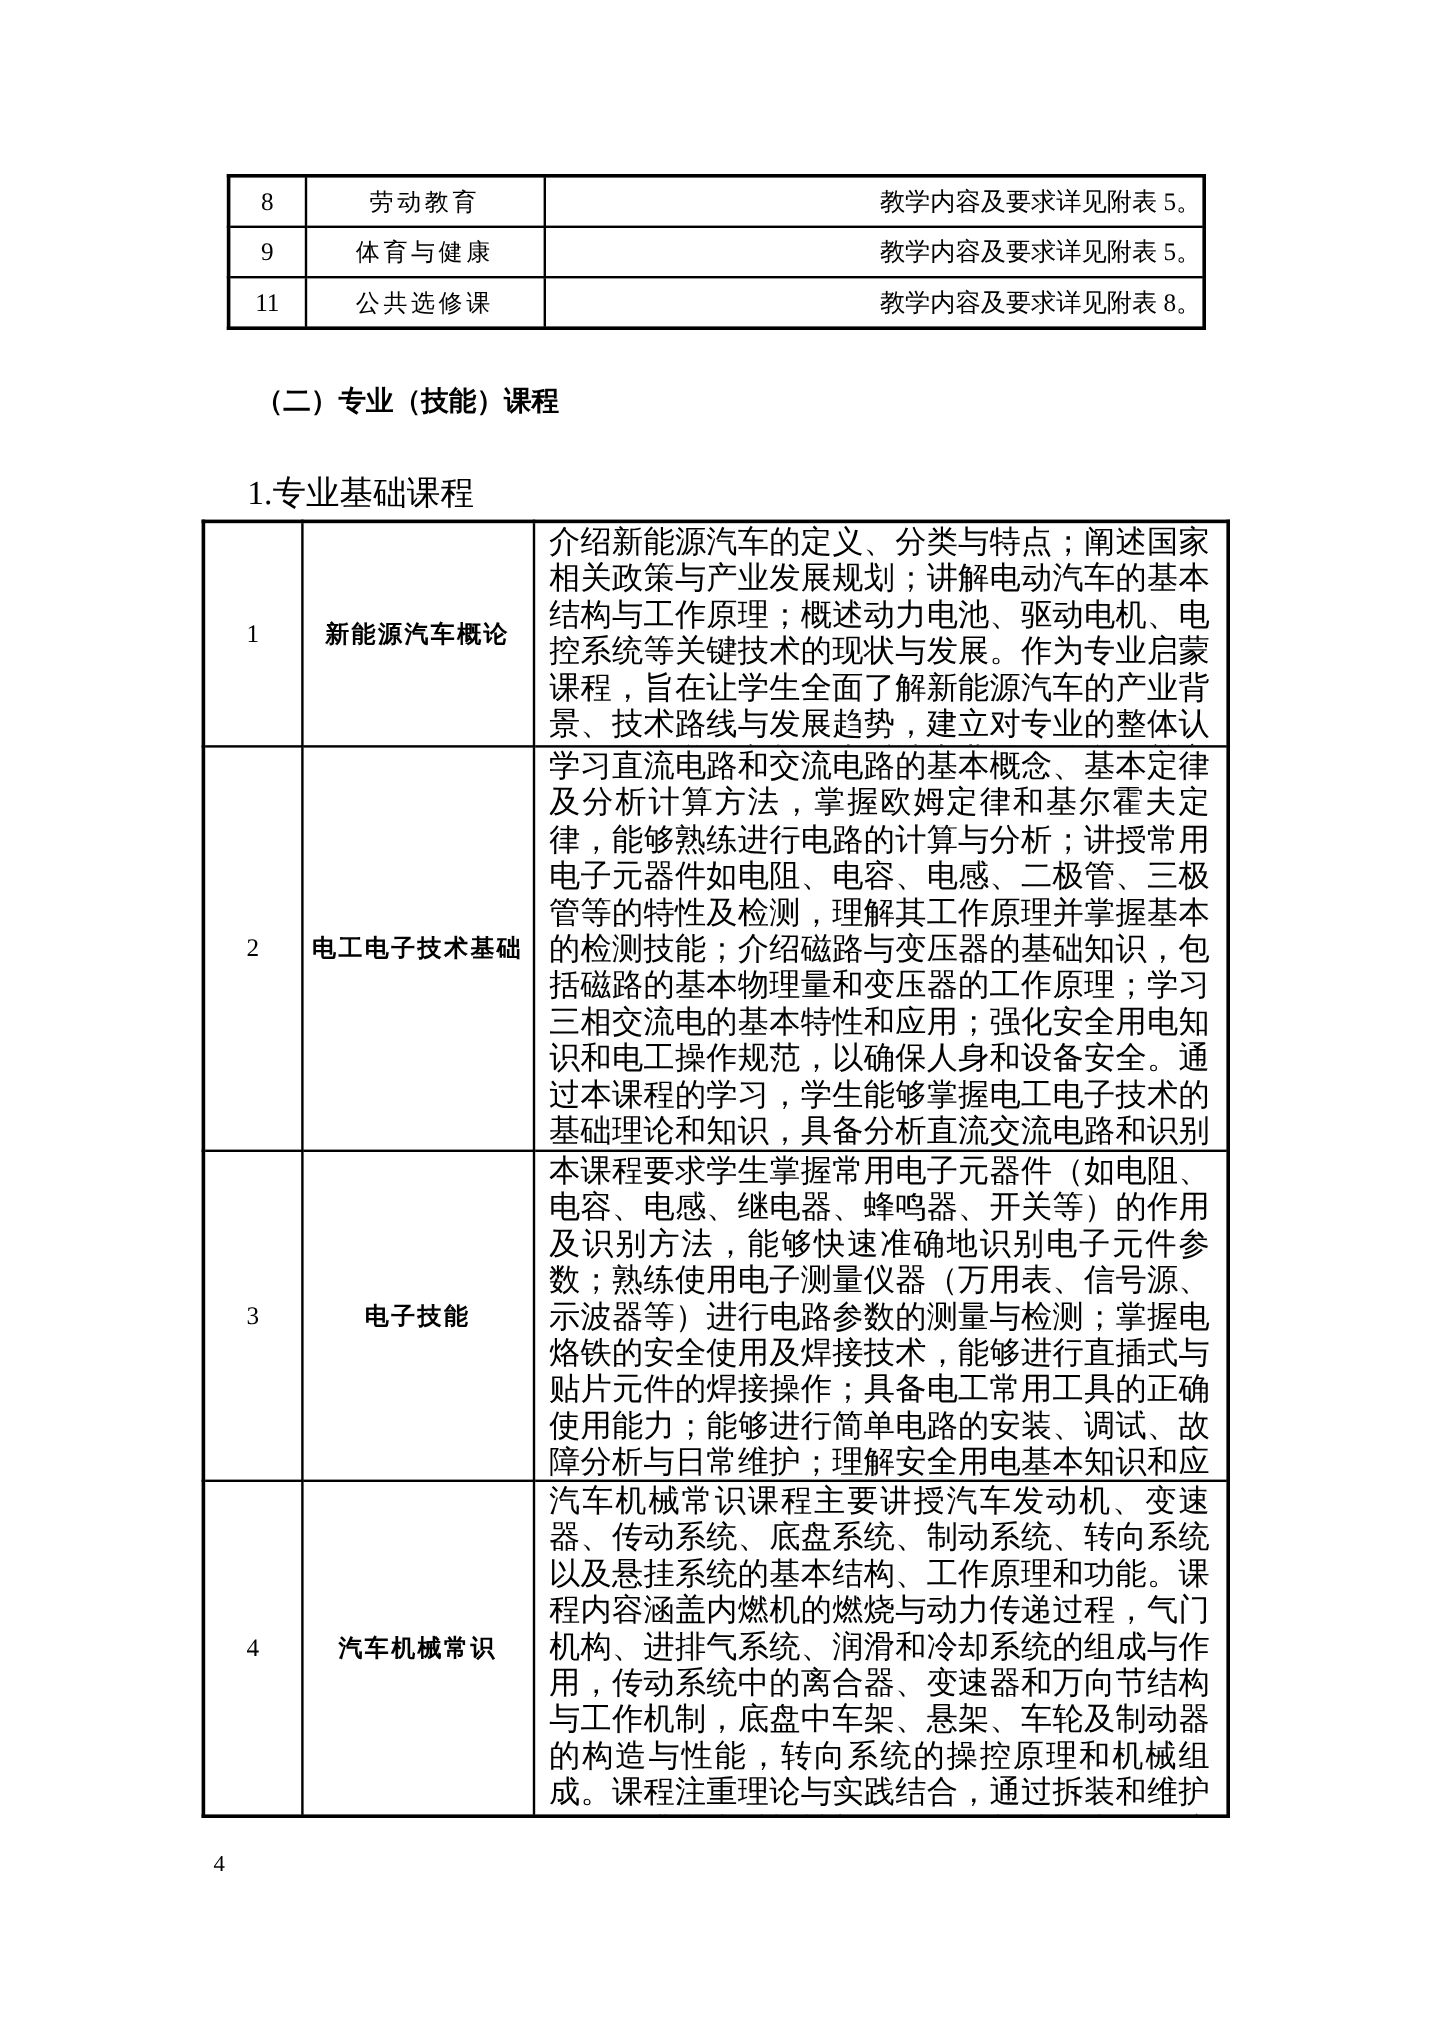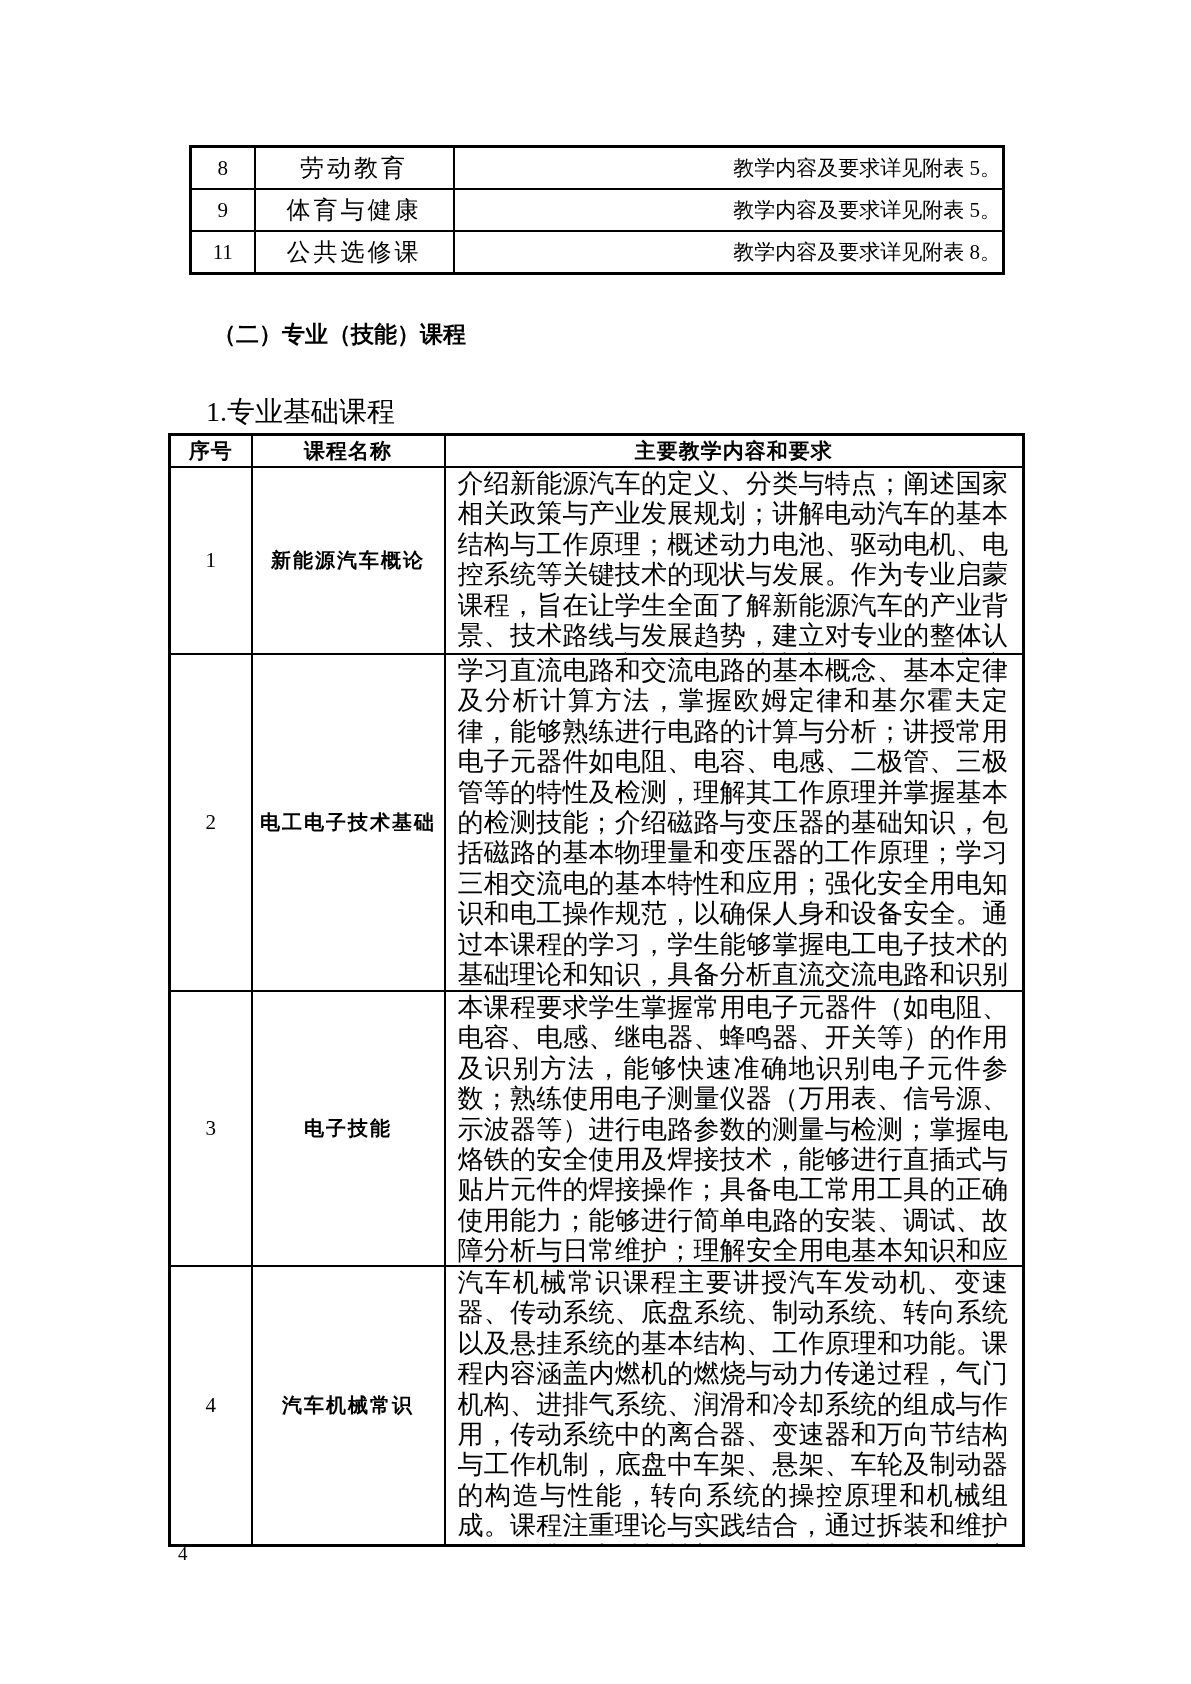--- a/index.html
+++ b/index.html
@@ -13,21 +13,21 @@
   }
   table { border-collapse:collapse; table-layout:fixed; }
 
   
   .upper-table {
     position:absolute; left:189px; top:145px; width:813px;
     border:3px solid #000;
   }
   .upper-table td { border:2px solid #000; height:38px; font-size:21px; overflow:hidden;text-align:right; }
   .upper-table .c-no   { text-align:center; }
-  .upper-table .c-name { text-align:center; letter-spacing:3px; font-size:24px; }
+  .upper-table .c-name { text-align:center; letter-spacing:3px; font-size:20px; }
   .upper-table .c-desc { padding-left:13px; }
 
   
   .sec-h {
     position:absolute; left:213px; top:321px;
     font-size:23px; font-weight:bold; line-height:28px;
   }
   .sub-h {
     position:absolute; left:206px; top:380px;
     font-size:28px; font-weight:normal; line-height:28px;margin-top:18px;
@@ -95,25 +95,20 @@
   <div class="sec-h">（二）专业（技能）课程</div>
   <div class="sub-h">1.专业基础课程</div>
 
   <table class="main-table">
     <colgroup>
         <col style="width:82px">
         <col style="width:193px">
         <col style="width:579px">
       </colgroup>
     <tbody>
-        <tr class="hdr">
-      <td>序号</td>
-      <td>课程名称</td>
-      <td>主要教学内容和要求</td>
-    </tr>
     <tr class="r1">
       <td class="c-no">1</td>
       <td class="c-name">新能源汽车概论</td>
       <td class="c-desc">
         <div class="desc-text clip-r1">介绍新能源汽车的定义、分类与特点；阐述国家相关政策与产业发展规划；讲解电动汽车的基本结构与工作原理；概述动力电池、驱动电机、电控系统等关键技术的现状与发展。作为专业启蒙课程，旨在让学生全面了解新能源汽车的产业背景、技术路线与发展趋势，建立对专业的整体认知，激发学习兴趣，为后续专业课程的学习奠定框架基础。</div>
       </td>
     </tr>
     <tr class="r2">
       <td class="c-no">2</td>
       <td class="c-name">电工电子技术基础</td>

